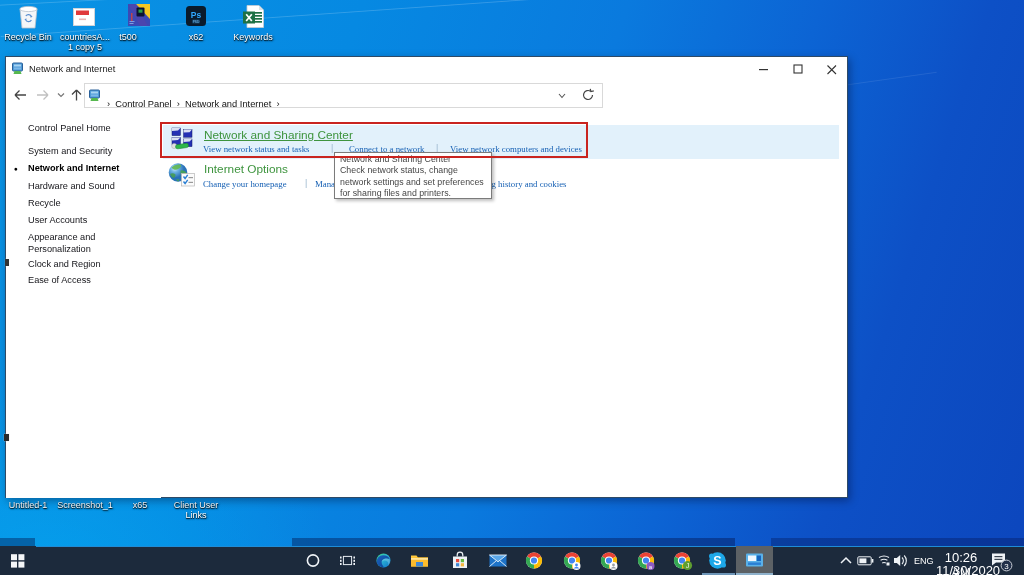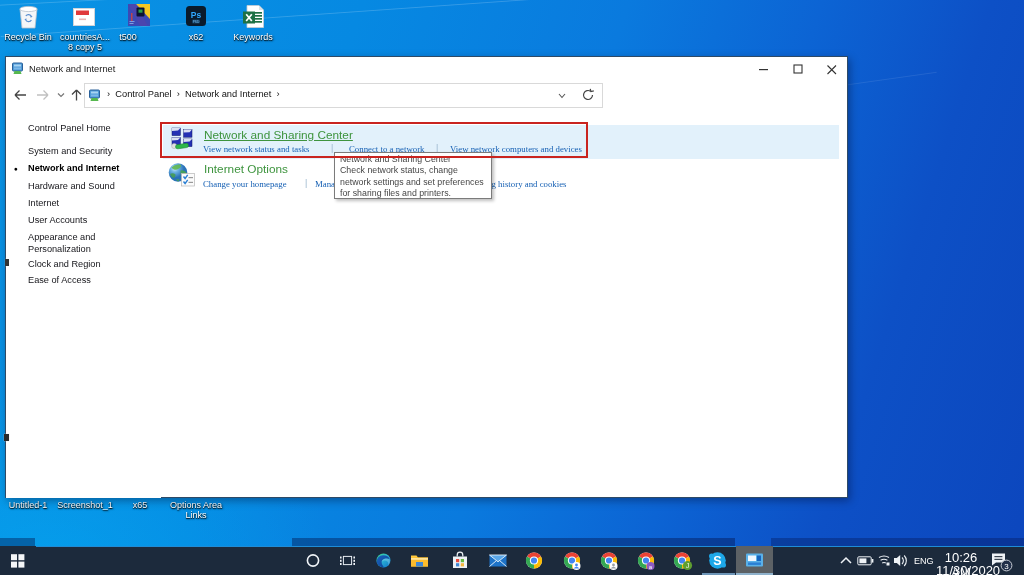--- a/index.html
+++ b/index.html
@@ -13,21 +13,21 @@
 #title{position:absolute;left:0;top:0;width:100%;height:25px;background:#fff;}
 #title .txt{position:absolute;left:23px;top:7px;font-size:9.3px;color:#1a1a1a;}
 .capbtn{position:absolute;top:0;width:34px;height:25px;}
 
 #toolbar{position:absolute;left:0;top:25px;width:100%;height:26px;background:#fff;}
 .navsvg{position:absolute;top:0;}
 .field{position:absolute;top:1px;height:23px;background:#fff;border:1px solid #d9d9d9;}
 #addr{left:78px;width:491px;}
 #refresh{left:569px;width:27px;border-left:none;}
 #search{left:596px;width:234px;}
-.bc{position:absolute;top:5px;font-size:9.3px;color:#111;white-space:nowrap;}
+.bc{position:absolute;top:15px;font-size:9.3px;color:#111;white-space:nowrap;}
 #searchtxt{position:absolute;left:25px;top:6px;font-size:9.3px;color:#5f5f5f;}
 
 #side{position:absolute;left:0;top:51px;width:155px;height:390px;background:#fff;}
 .si{position:absolute;left:22px;font-size:9.2px;color:#15151a;white-space:nowrap;}
 .sib{font-weight:bold;color:#000;}
 .bullet{position:absolute;left:8px;font-size:6.5px;color:#000;}
 #hirow{position:absolute;left:157px;top:68px;width:676px;height:34px;background:#e2f1fb;}
 .gtitle{font-size:11.8px;color:#3e943e;text-decoration:underline;position:absolute;white-space:nowrap;}
 .gtitle2{font-size:11.8px;color:#3e943e;position:absolute;white-space:nowrap;text-align:center;}
 .bl{position:absolute;font-size:8.8px;color:#1660b4;white-space:nowrap;font-family:Liberation Serif, serif;}
@@ -68,21 +68,21 @@
       <path d="M9.3 15.4 l-1.9 -0.85 2 -1.2z" fill="#5b8fd0"></path>
   </svg>
   <div class="dlab" style="left:-2px;top:32px;width:60px;">Recycle Bin</div>
 
   <svg class="ic" style="position:absolute;left:73px;top:8px" width="22" height="18" viewBox="0 0 22 18">
     <rect x="0.5" y="0.5" width="21" height="17" fill="#fff" stroke="#cfd4da"></rect>
     <rect x="3" y="2.5" width="13" height="4.5" fill="#e03a3c"></rect>
     <rect x="6" y="10.5" width="7" height="1.6" fill="#eab5b4"></rect>
   </svg>
   <div class="dlab" style="left:54px;top:32px;width:62px;">countriesA...</div>
-  <div class="dlab" style="left:54px;top:42px;width:62px;">8 copy 5</div>
+  <div class="dlab" style="left:54px;top:42px;width:62px;">1 copy 5</div>
 
   <svg class="ic" style="position:absolute;left:128px;top:4px" width="22" height="22" viewBox="0 0 22 22">
     <rect width="22" height="22" fill="#f6c722"></rect>
     <path d="M0 0 L8 0 L22 15 L22 22 L0 22 Z" fill="#3c49b4"></path>
     <path d="M0 0 L8 0 L20 22 L12 22 Z" fill="#5a42a8" opacity="0.5"></path>
     <rect x="8.5" y="3.5" width="8" height="9" rx="1" fill="#0e1230"></rect>
     <rect x="10.5" y="5.5" width="4" height="3.2" fill="#2b9e4b"></rect>
     <rect x="3" y="9" width="1.5" height="8" fill="#c04448"></rect>
     <rect x="1.5" y="17" width="5" height="1" fill="#8fb3e8" opacity="0.8"></rect>
     <rect x="1.5" y="19" width="4" height="1" fill="#8fb3e8" opacity="0.8"></rect>
@@ -107,21 +107,21 @@
         <rect x="11" y="16" width="8" height="1.7"></rect>
       </g>
     <rect x="0" y="6.5" width="12" height="12" fill="#1e7145"></rect>
     <path d="M3.2 9.2 L8.8 16 M8.8 9.2 L3.2 16" stroke="#fff" stroke-width="1.7" fill="none"></path>
   </svg>
   <div class="dlab" style="left:223px;top:32px;width:60px;">Keywords</div>
 
   <div class="dlab" style="left:-2px;top:500px;width:60px;">Untitled-1</div>
   <div class="dlab" style="left:52px;top:500px;width:66px;">Screenshot_1</div>
   <div class="dlab" style="left:110px;top:500px;width:60px;">x65</div>
-  <div class="dlab" style="left:166px;top:500px;width:60px;">Options Area</div>
+  <div class="dlab" style="left:166px;top:500px;width:60px;">Client User</div>
   <div class="dlab" style="left:166px;top:510px;width:60px;">Links</div>
 
   <div id="win">
     <div id="title">
       <svg style="position:absolute;left:6px;top:5px" width="11" height="13" viewBox="0 0 11 13">
         <rect x="0.5" y="1" width="10" height="8" rx="1" fill="#4f9bd8" stroke="#2a6099"></rect>
         <rect x="2" y="2.5" width="7" height="2" fill="#a8d4f2"></rect>
         <rect x="2" y="5.5" width="7" height="2" fill="#7cb8e8"></rect>
         <path d="M2.5 9 h6 l1 3 h-8 z" fill="#57b84f"></path>
       </svg>
@@ -167,21 +167,21 @@
           <path d="M9.2 0.8 L10 3.6 L12.8 2.9" stroke="#444" stroke-width="1.2" fill="none"></path>
         </svg>
       </div>
     </div>
     <div id="side">
       <div class="si" style="top:15px">Control Panel Home</div>
       <div class="si" style="top:38px">System and Security</div>
       <div class="bullet" style="top:57px">●</div>
       <div class="si sib" style="top:55px">Network and Internet</div>
       <div class="si" style="top:73px">Hardware and Sound</div>
-      <div class="si" style="top:90px">Internet</div>
+      <div class="si" style="top:90px">Recycle</div>
       <div class="si" style="top:107px">User Accounts</div>
       <div class="si" style="top:124px">Appearance and</div>
       <div class="si" style="top:136px">Personalization</div>
       <div class="si" style="top:151px">Clock and Region</div>
       <div class="si" style="top:167px">Ease of Access</div>
     </div>
 
     <div id="hirow"></div>
 
     <svg style="position:absolute;left:165px;top:70px;z-index:2" width="23" height="23" viewBox="0 0 23 23">

